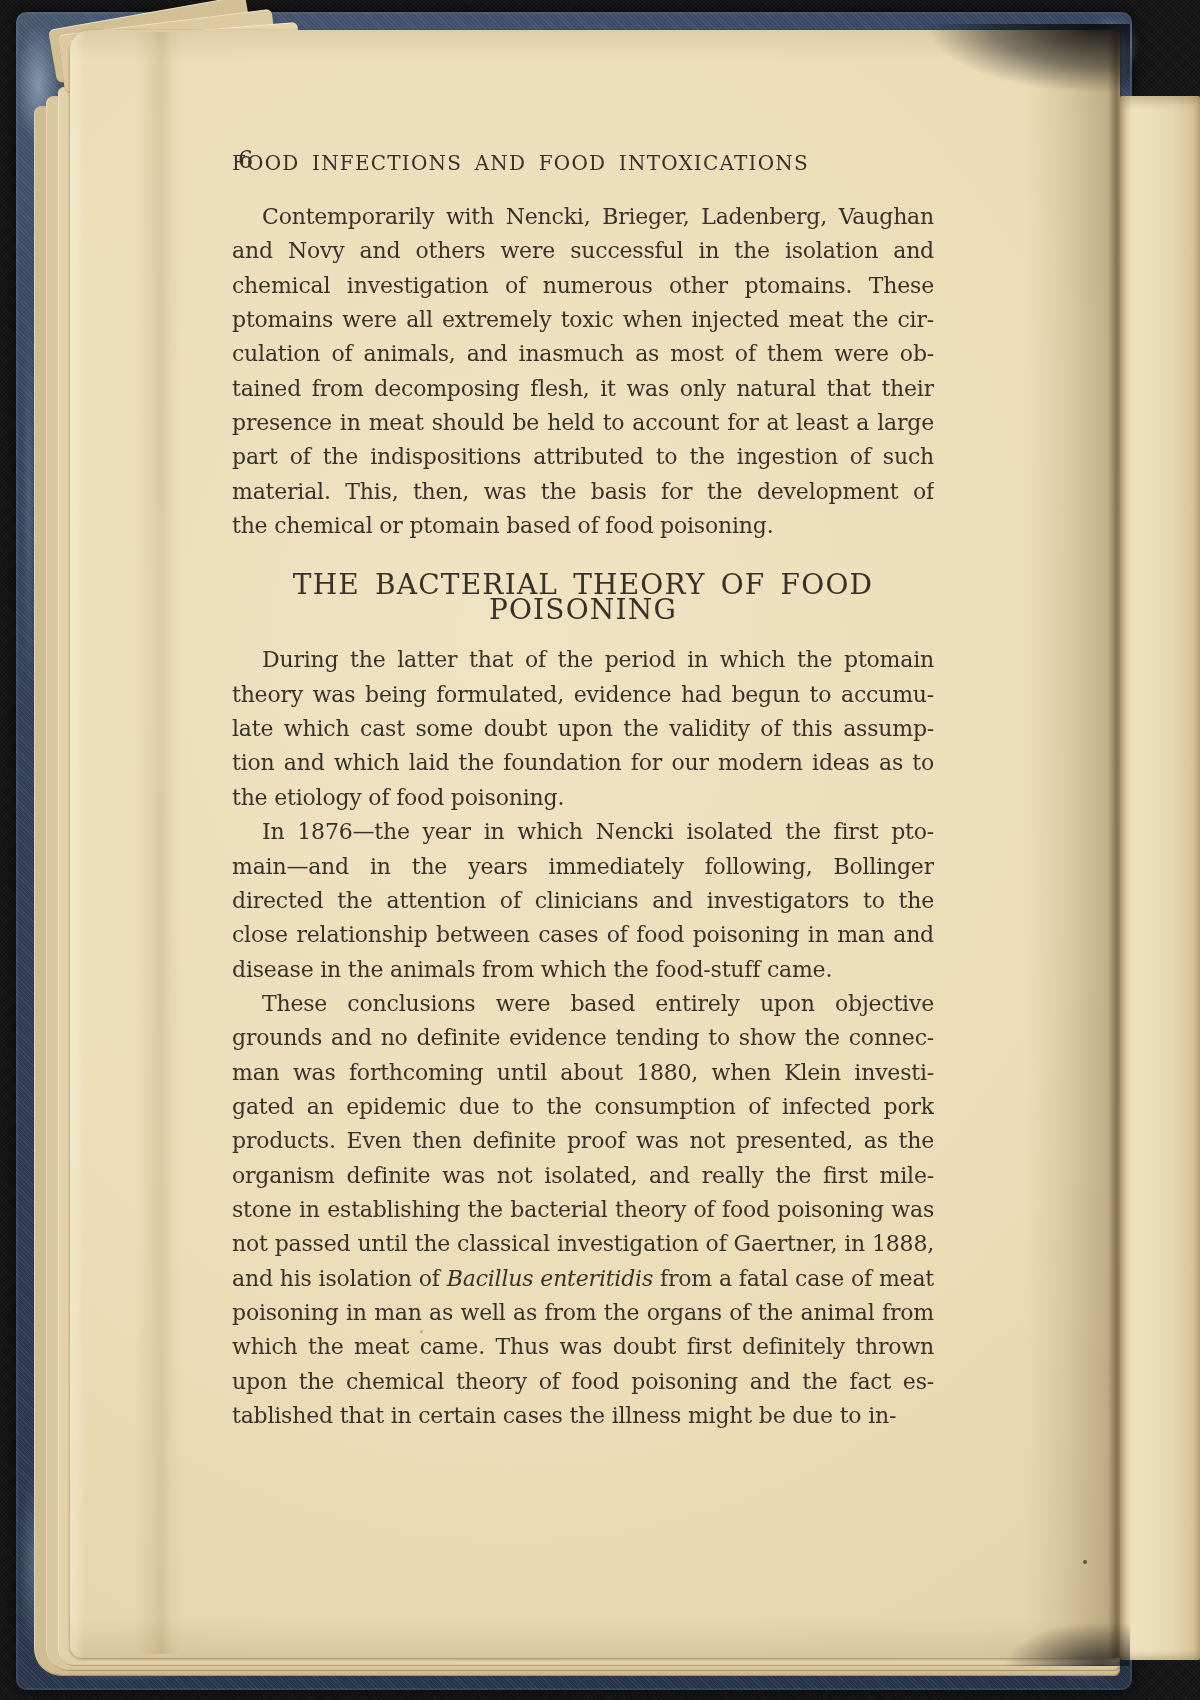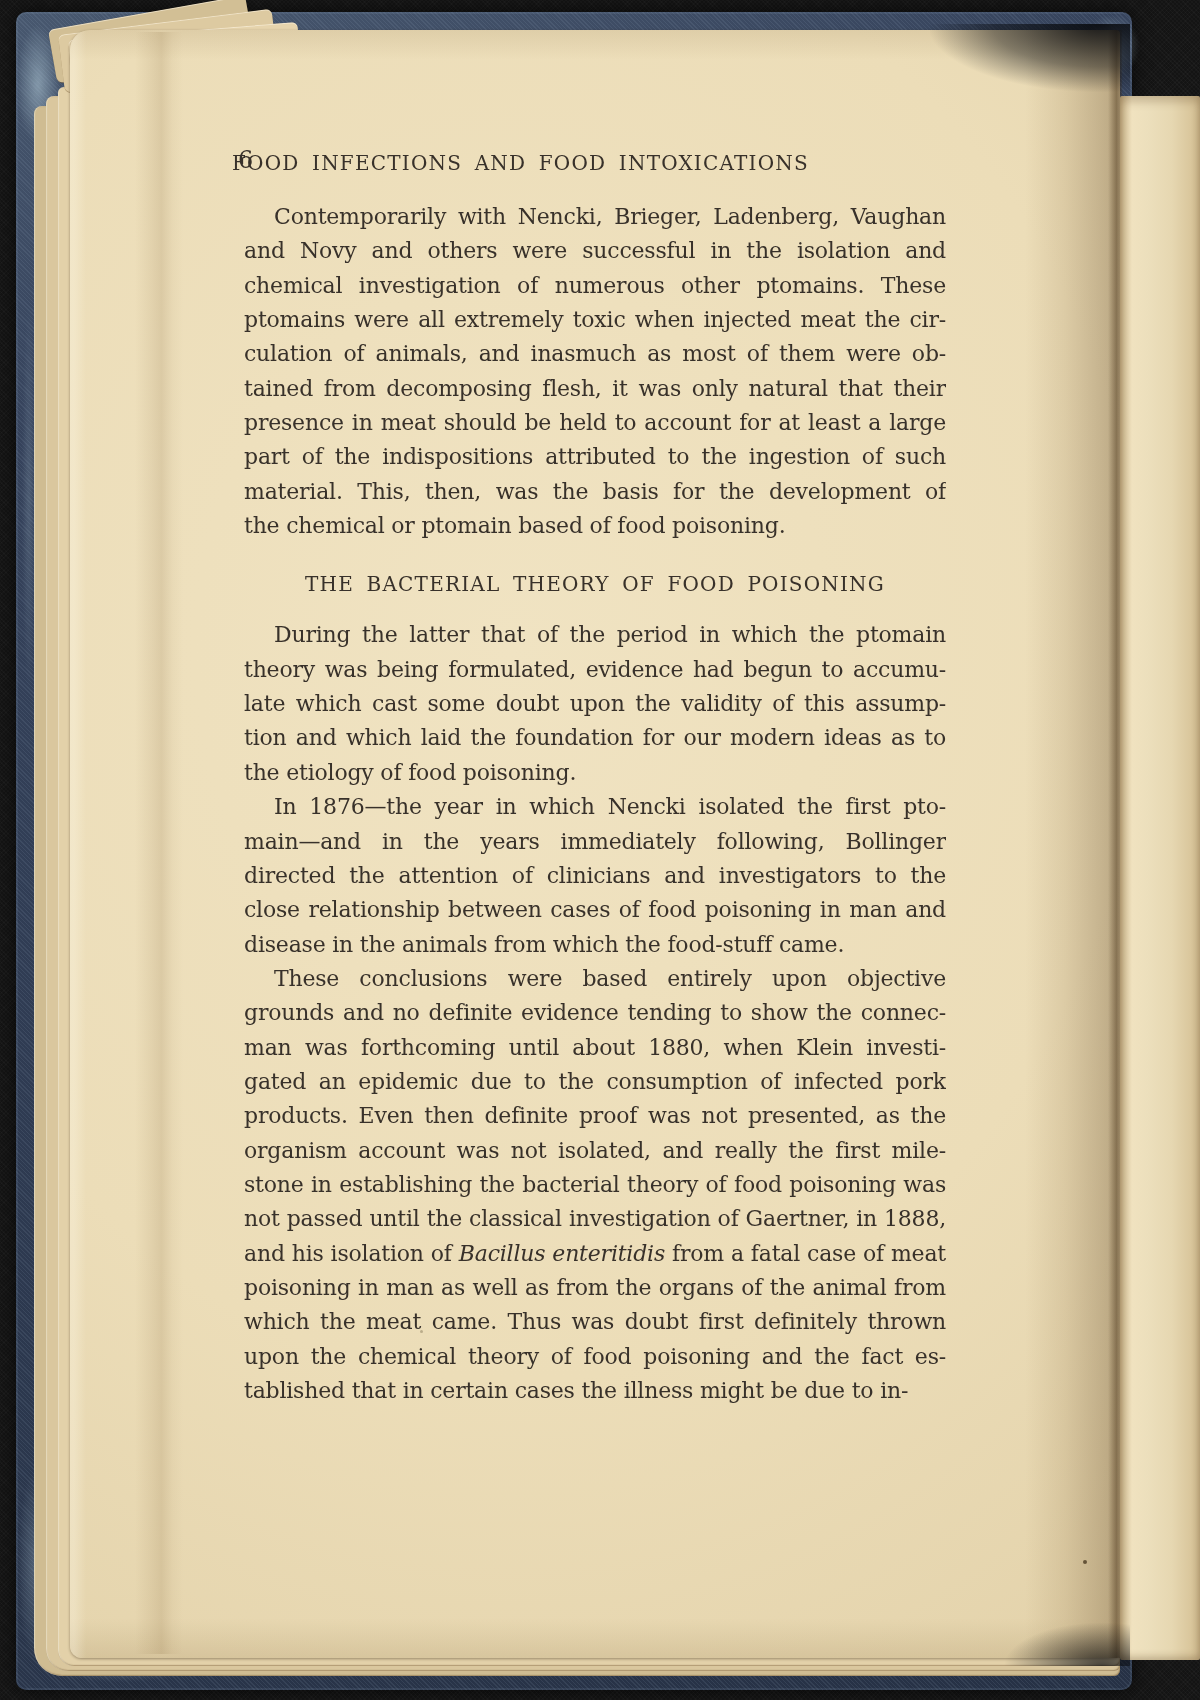--- a/index.html
+++ b/index.html
@@ -93,31 +93,31 @@
     left: 232px; top: 0; width: 702px; height: 1700px;
     color: var(--ink, #38312a);
     font-kerning: normal;
   }
   .running-head-row { position: absolute; top: 146px; left: 0; width: 100%; height: 30px; }
   .page-number { position: absolute; left: 6px; top: 0; font-size: 24px; line-height: 28px; }
   .running-head {
     text-align: left; font-size: 20px; line-height: 28px; padding-top: 3px;
     letter-spacing: 1.2px; word-spacing: 5px;
   }
-  .page-body { position: absolute; top: 200px; left: 12px; width: 100%; font-size: 22px; letter-spacing: -0.2px; }
+  .page-body { position: absolute; top: 200px; left: 0; width: 100%; font-size: 22px; letter-spacing: -0.2px; }
   .para { margin: 0; }
   .line {
     height: 34.35px; line-height: 34.35px; overflow: hidden;
     text-align: justify; text-align-last: justify;
   }
   .line.last { text-align-last: left; }
   .line.first { text-indent: 30px; }
   .section-heading {
     margin: 29px 0 21px; text-align: center;
-    font-size: 20px; line-height: 25px; letter-spacing: 1.2px; word-spacing: 5px;
+    font-size: 28px; line-height: 25px; letter-spacing: 1.2px; word-spacing: 5px;
   }
   .line i { font-style: italic; }
 </style>
 </head>
 <body>
 
 <div class="abs book-cover"></div>
 
 <div class="abs wear w1"></div>
 <div class="abs wear w2"></div>
@@ -178,21 +178,21 @@
         <div class="line">directed the attention of clinicians and investigators to the</div>
         <div class="line">close relationship between cases of food poisoning in man and</div>
         <div class="line last">disease in the animals from which the food-stuff came.</div>
       </div>
       <div class="para">
         <div class="line first">These conclusions were based entirely upon objective</div>
         <div class="line">grounds and no definite evidence tending to show the connec-</div>
         <div class="line">man was forthcoming until about 1880, when Klein investi-</div>
         <div class="line">gated an epidemic due to the consumption of infected pork</div>
         <div class="line">products.  Even then definite proof was not presented, as the</div>
-        <div class="line">organism account was not isolated, and really the first mile-</div>
+        <div class="line">organism definite was not isolated, and really the first mile-</div>
         <div class="line">stone in establishing the bacterial theory of food poisoning was</div>
         <div class="line">not passed until the classical investigation of Gaertner, in 1888,</div>
         <div class="line">and his isolation of <i>Bacillus enteritidis</i> from a fatal case of meat</div>
         <div class="line">poisoning in man as well as from the organs of the animal from</div>
         <div class="line">which the meat came.  Thus was doubt first definitely thrown</div>
         <div class="line">upon the chemical theory of food poisoning and the fact es-</div>
         <div class="line last">tablished that in certain cases the illness might be due to in-</div>
       </div>
     </div>
 </div>

